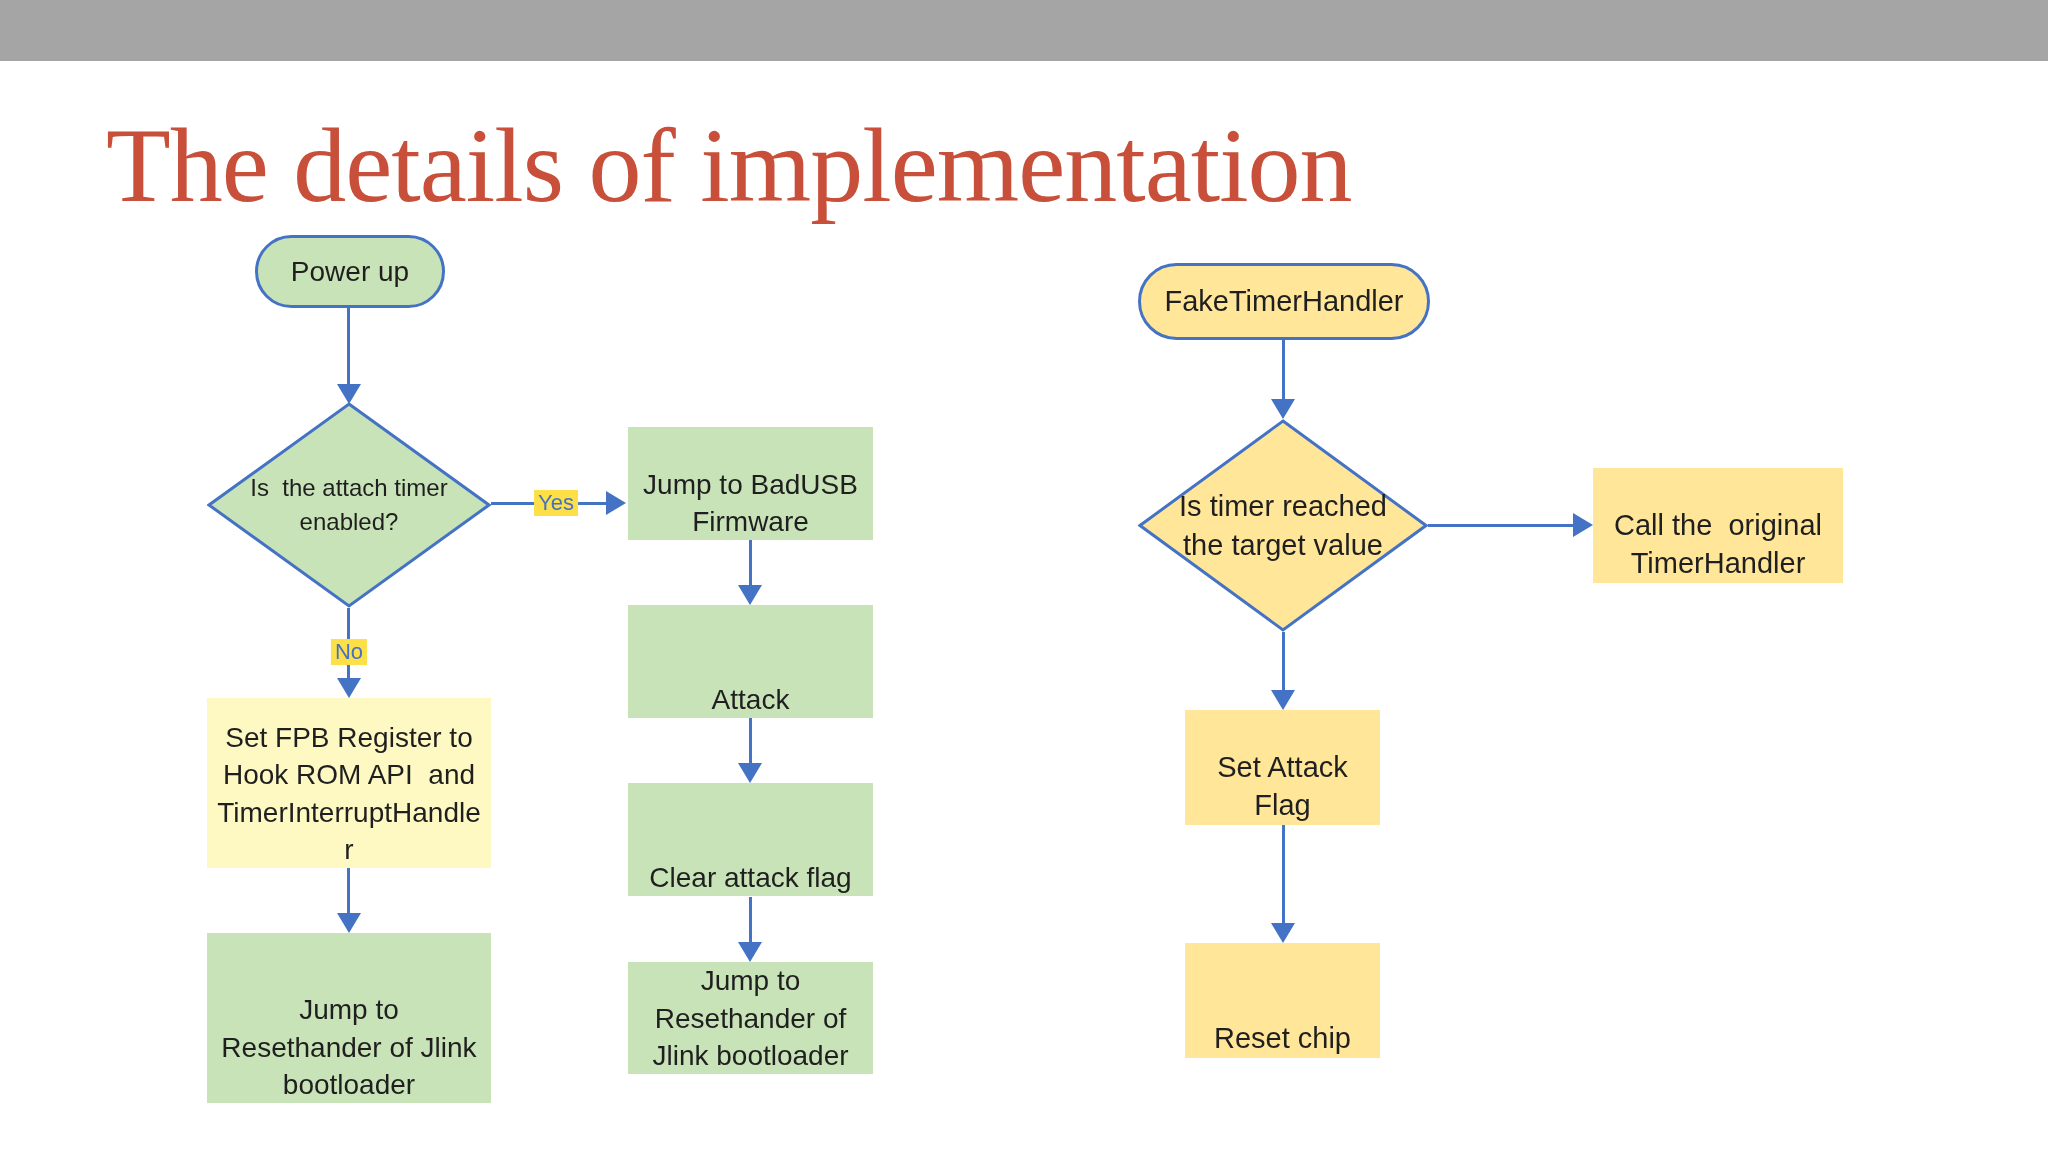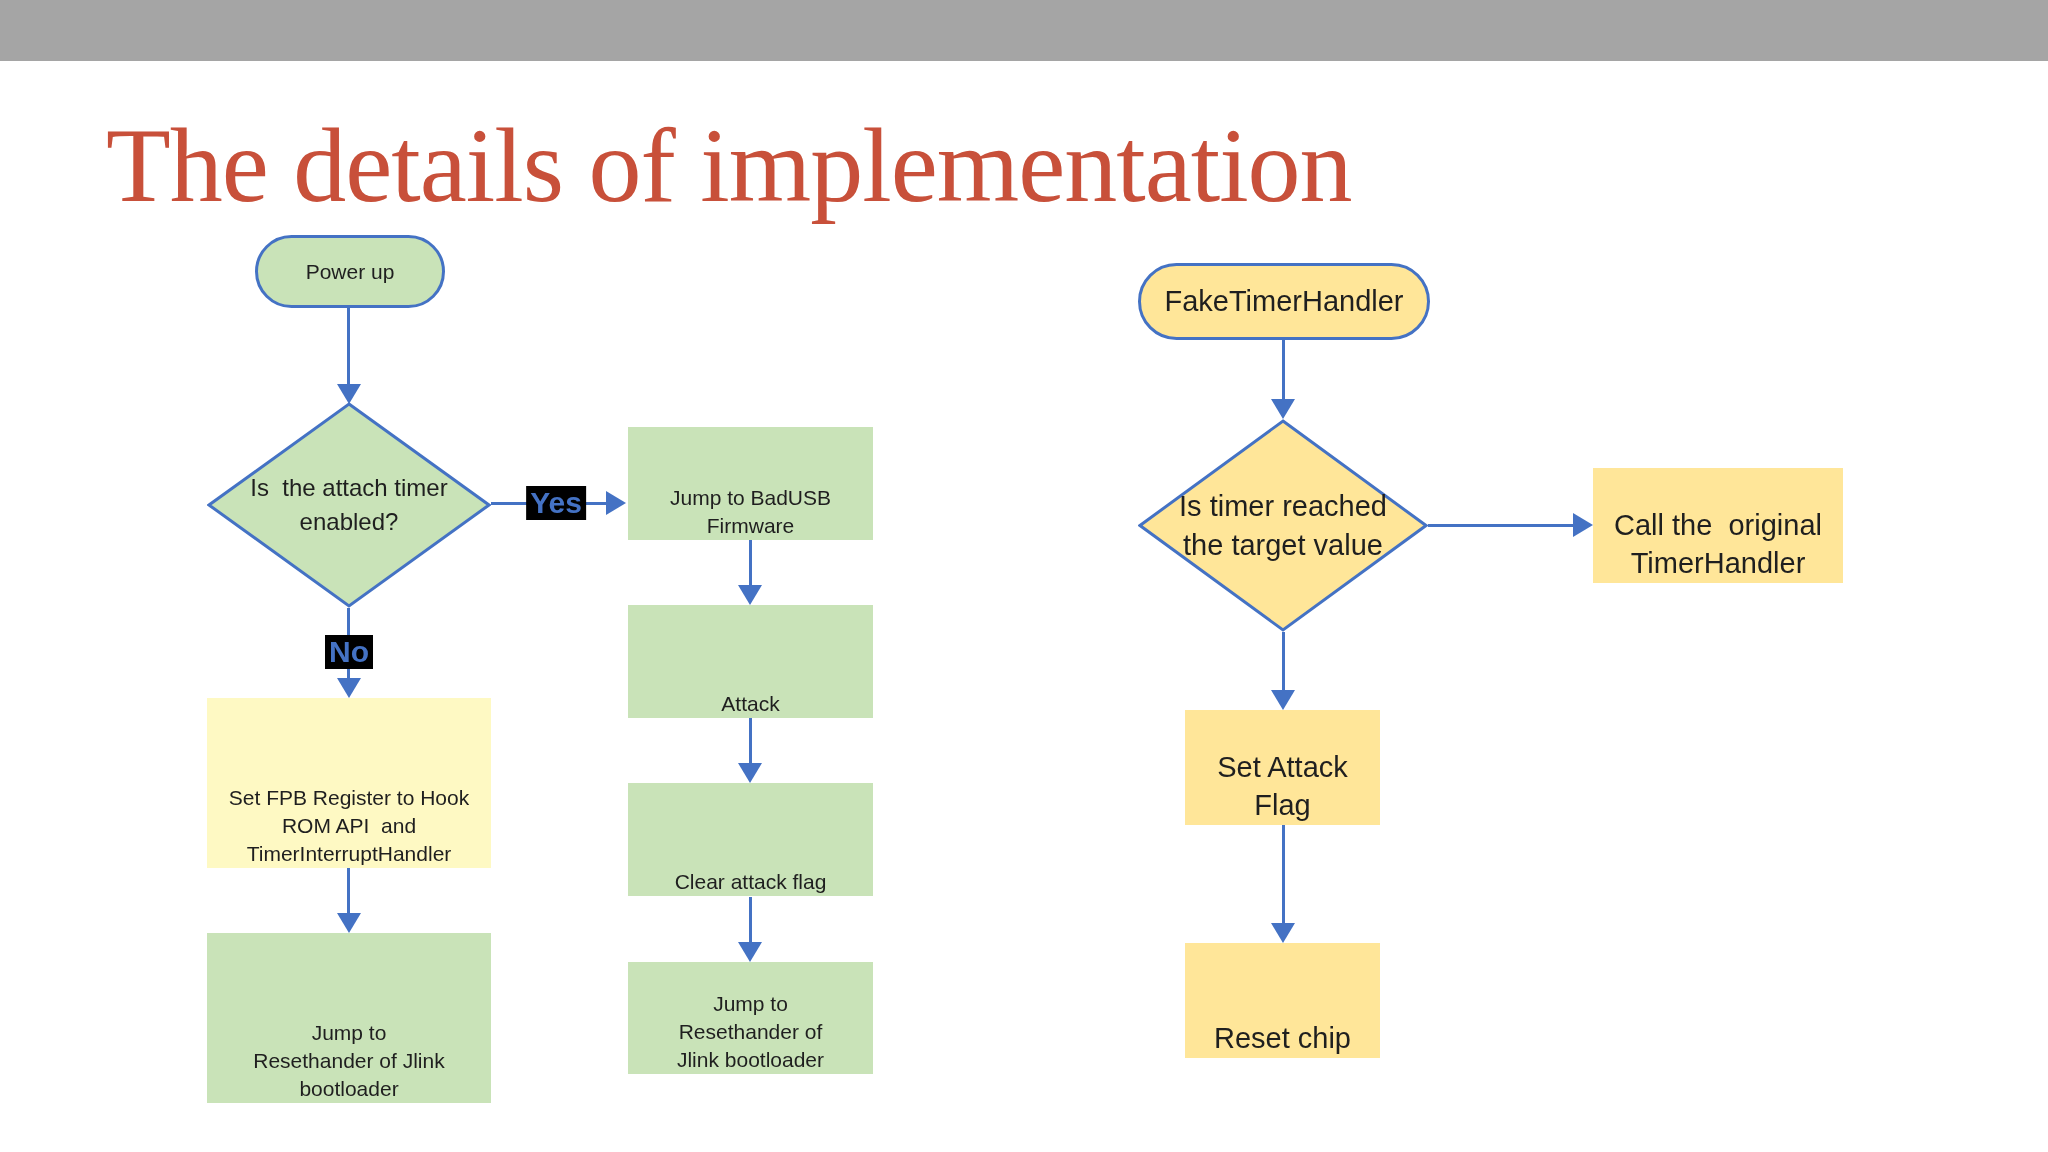--- a/index.html
+++ b/index.html
@@ -15,39 +15,39 @@
     font-size:106px;line-height:1.1;letter-spacing:-1px;
     white-space:nowrap;
     font-family:Liberation Serif, serif;
   }
   .node{
     position:absolute;display:flex;align-items:center;justify-content:center;
     text-align:center;box-sizing:border-box;
   }
   .label{
     white-space:pre-wrap;overflow-wrap:break-word;word-break:break-word;
-    font-size:21px;line-height:1.33;width:100%;
+    font-size:28px;line-height:1.33;width:100%;
   }
   .pill{border:3px solid #4472c4;border-radius:40px;}
   .rect{border:none;align-items:flex-end;}
   .diamond{position:absolute;}
   .diamond svg{position:absolute;left:0;top:0;width:100%;height:100%;}
   .diamond .label{position:relative;z-index:1;}
   .v{position:absolute;width:3px;background:#4472c4;}
   .h{position:absolute;height:3px;background:#4472c4;}
   .arr-d{position:absolute;width:0;height:0;
     border-left:12px solid transparent;border-right:12px solid transparent;
     border-top:20px solid #4472c4;}
   .arr-r{position:absolute;width:0;height:0;
     border-top:12px solid transparent;border-bottom:12px solid transparent;
     border-left:20px solid #4472c4;}
   .branch-label{
     position:absolute;transform:translate(-50%,-50%);
-    color:#4472c4;background:#000000;font-size:30px;line-height:1;
-    padding:2px 4px;white-space:nowrap;font-weight:bold;
+    color:#4472c4;background:#fde047;font-size:22px;line-height:1;
+    padding:2px 4px;white-space:nowrap;
   }
 </style>
 </head>
 <body>
 
 <div class="topbar" style="background:#a5a5a5;"></div>
 
 <div class="title" style="color:#c8503a;">The details of implementation</div>
 
 <div class="node pill" style="left:255px;top:235px;width:190px;height:73px;background:#c9e3b8;">

